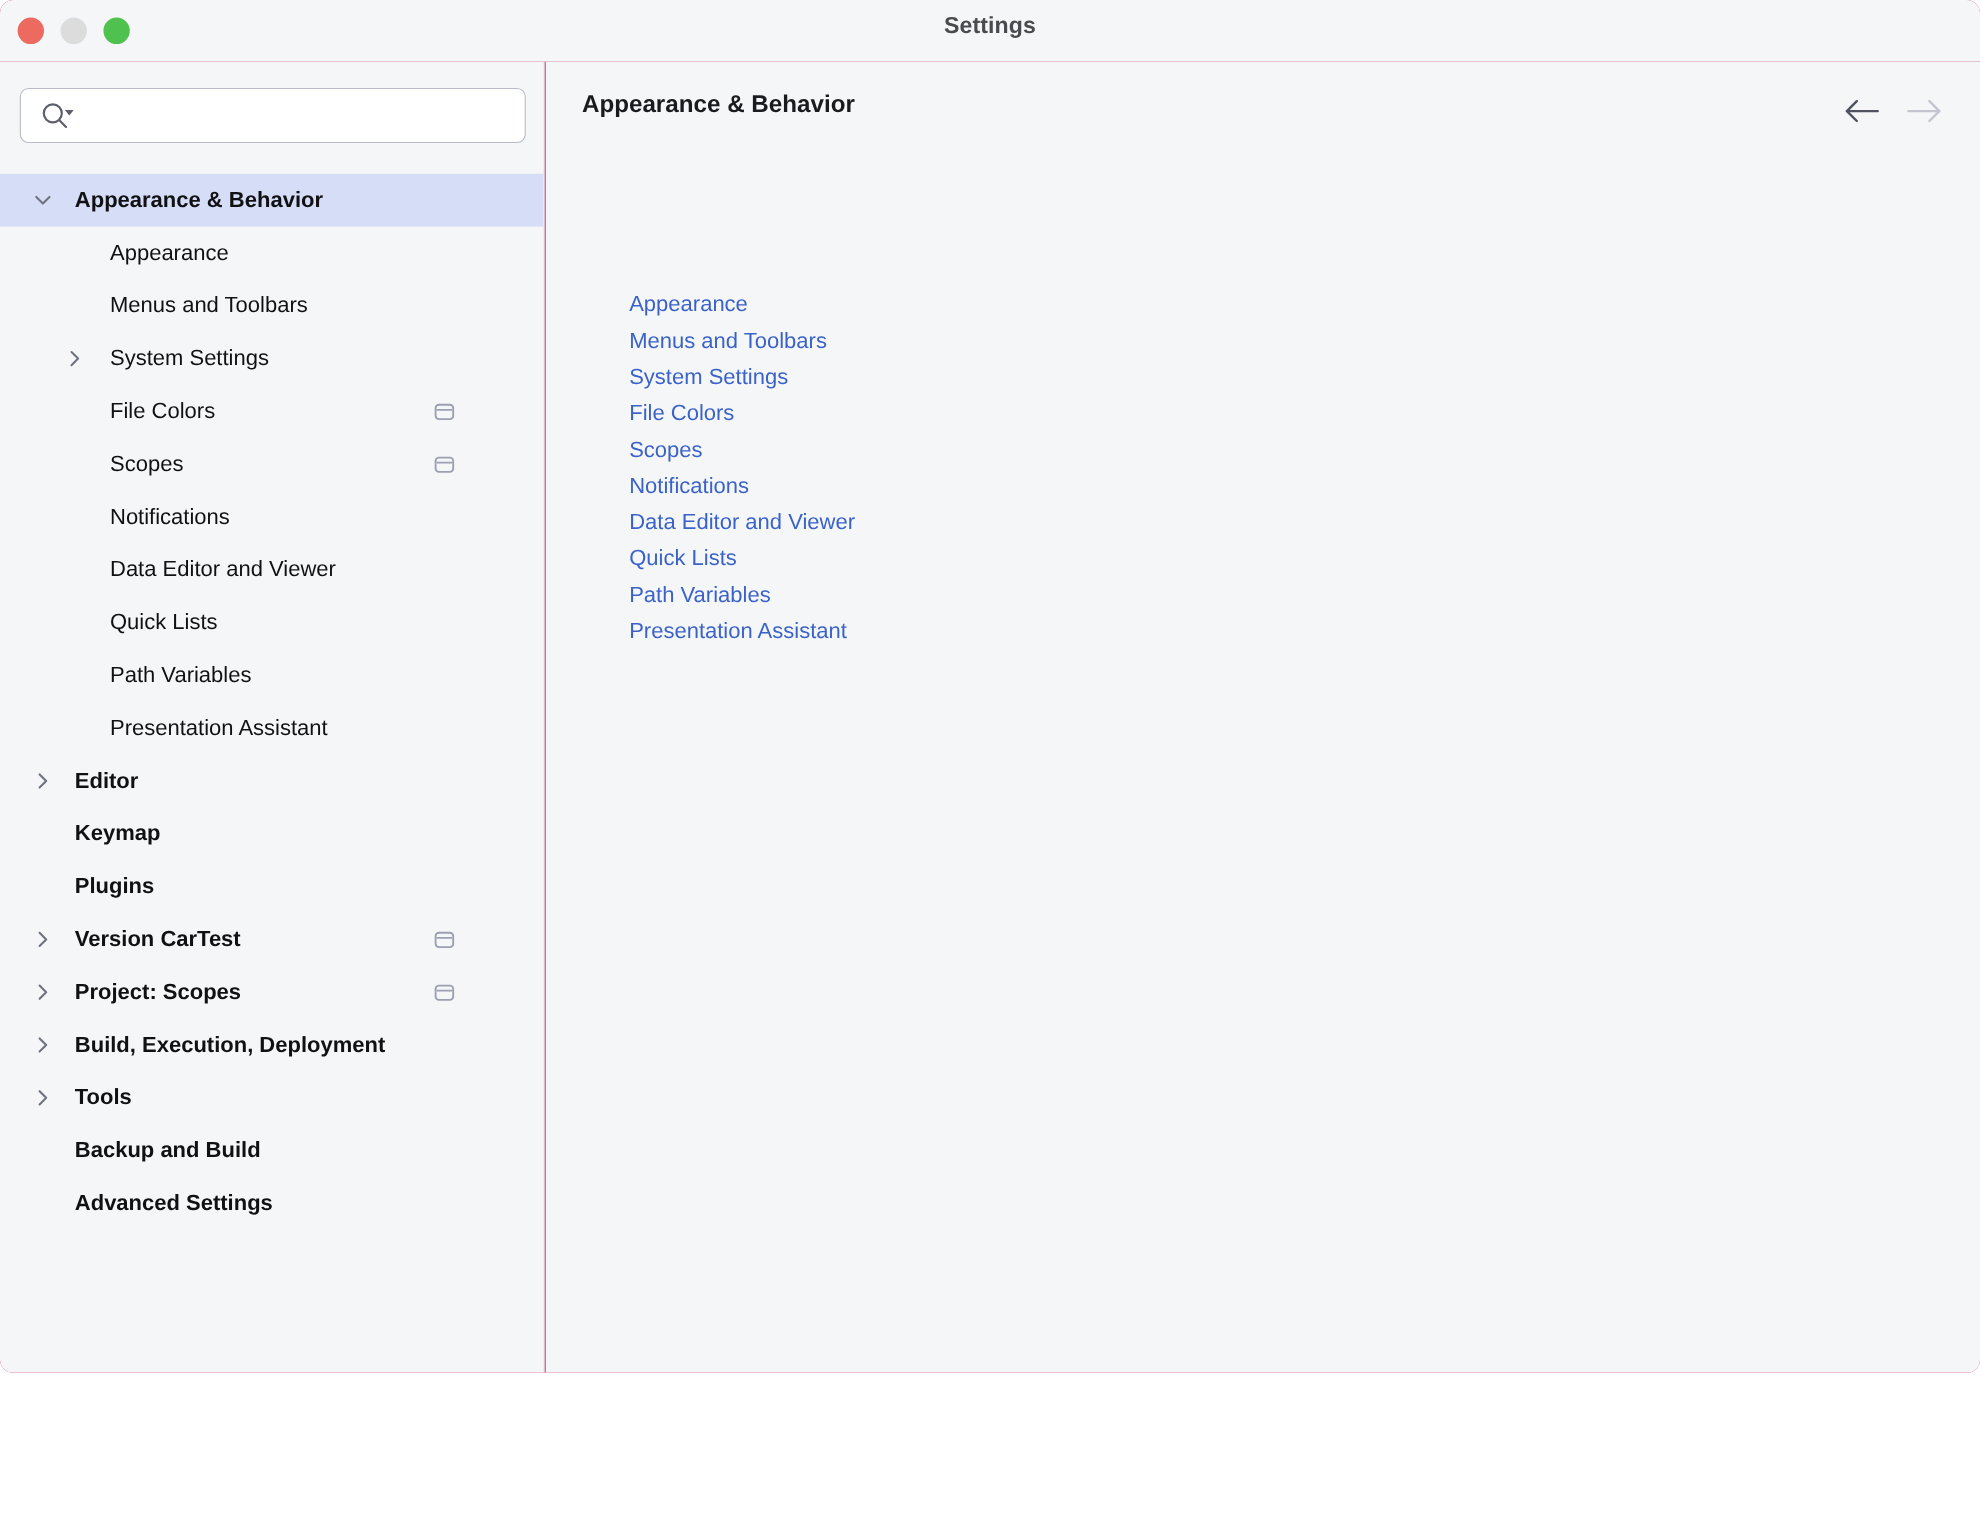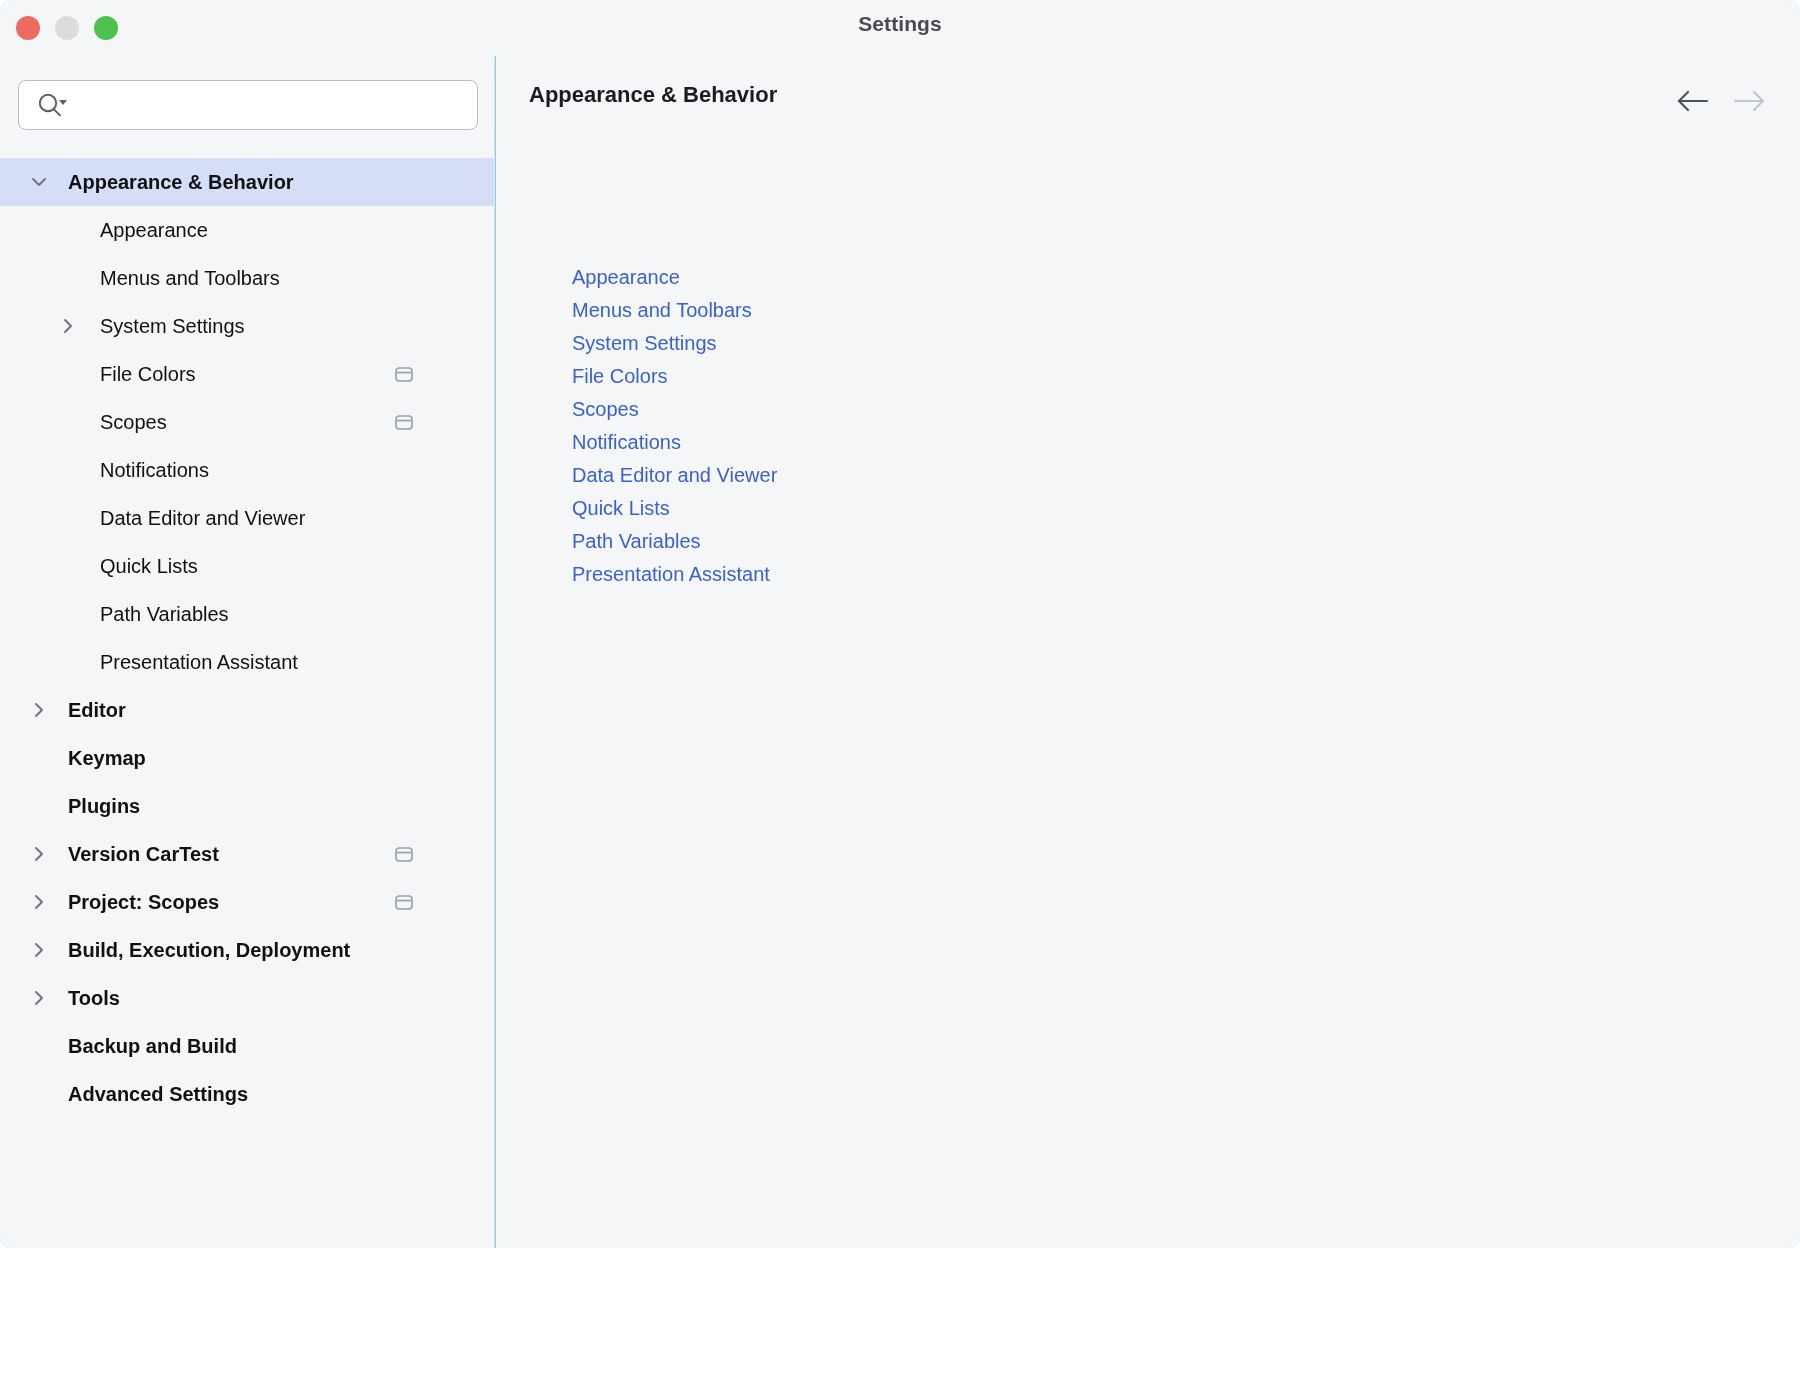--- a/index.html
+++ b/index.html
@@ -9,21 +9,21 @@
   }
   body {
     font-family: "Liberation Sans", sans-serif;
     -webkit-font-smoothing: antialiased;
   }
 
   #window {
     position: relative;
     width: 1800px;
     height: 1248px;
-    background: #7dd3fc;
+    background: #be185d;
     border-radius: 12px;
     overflow: hidden;
     box-sizing: border-box;
   }
 
   
   #titlebar {
     position: absolute;
     left: 0; top: 0;
     width: 1800px;

